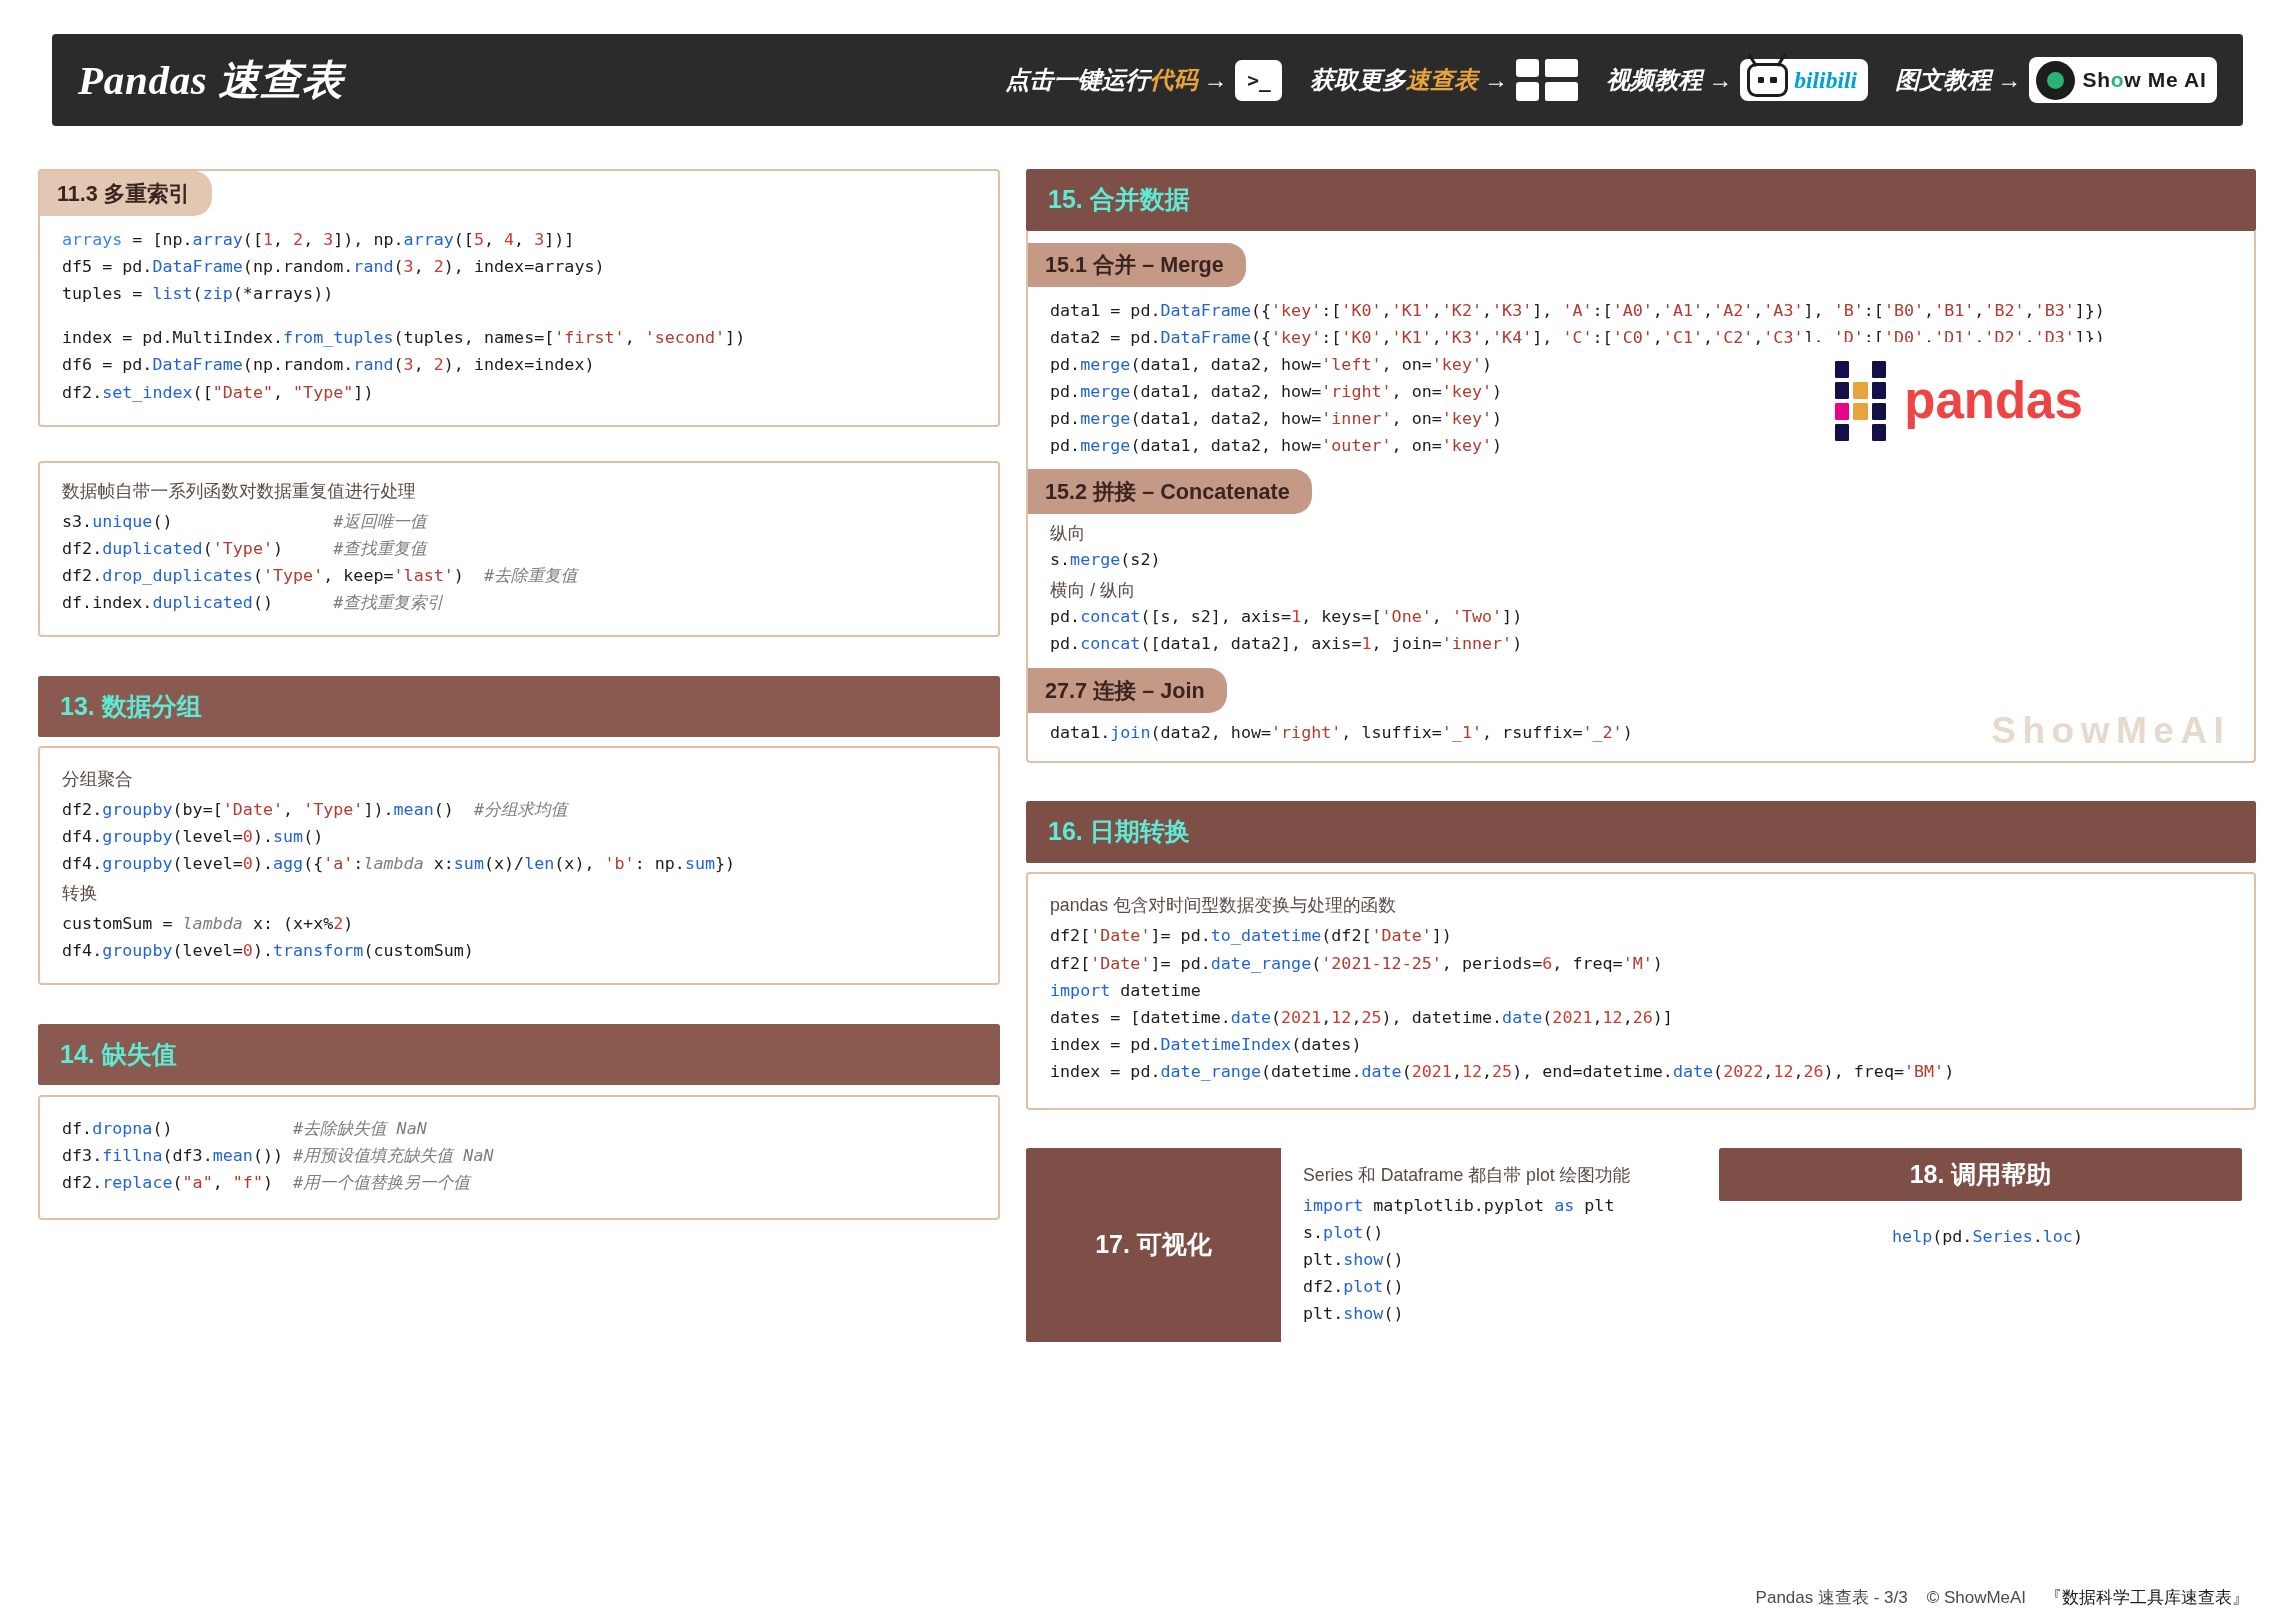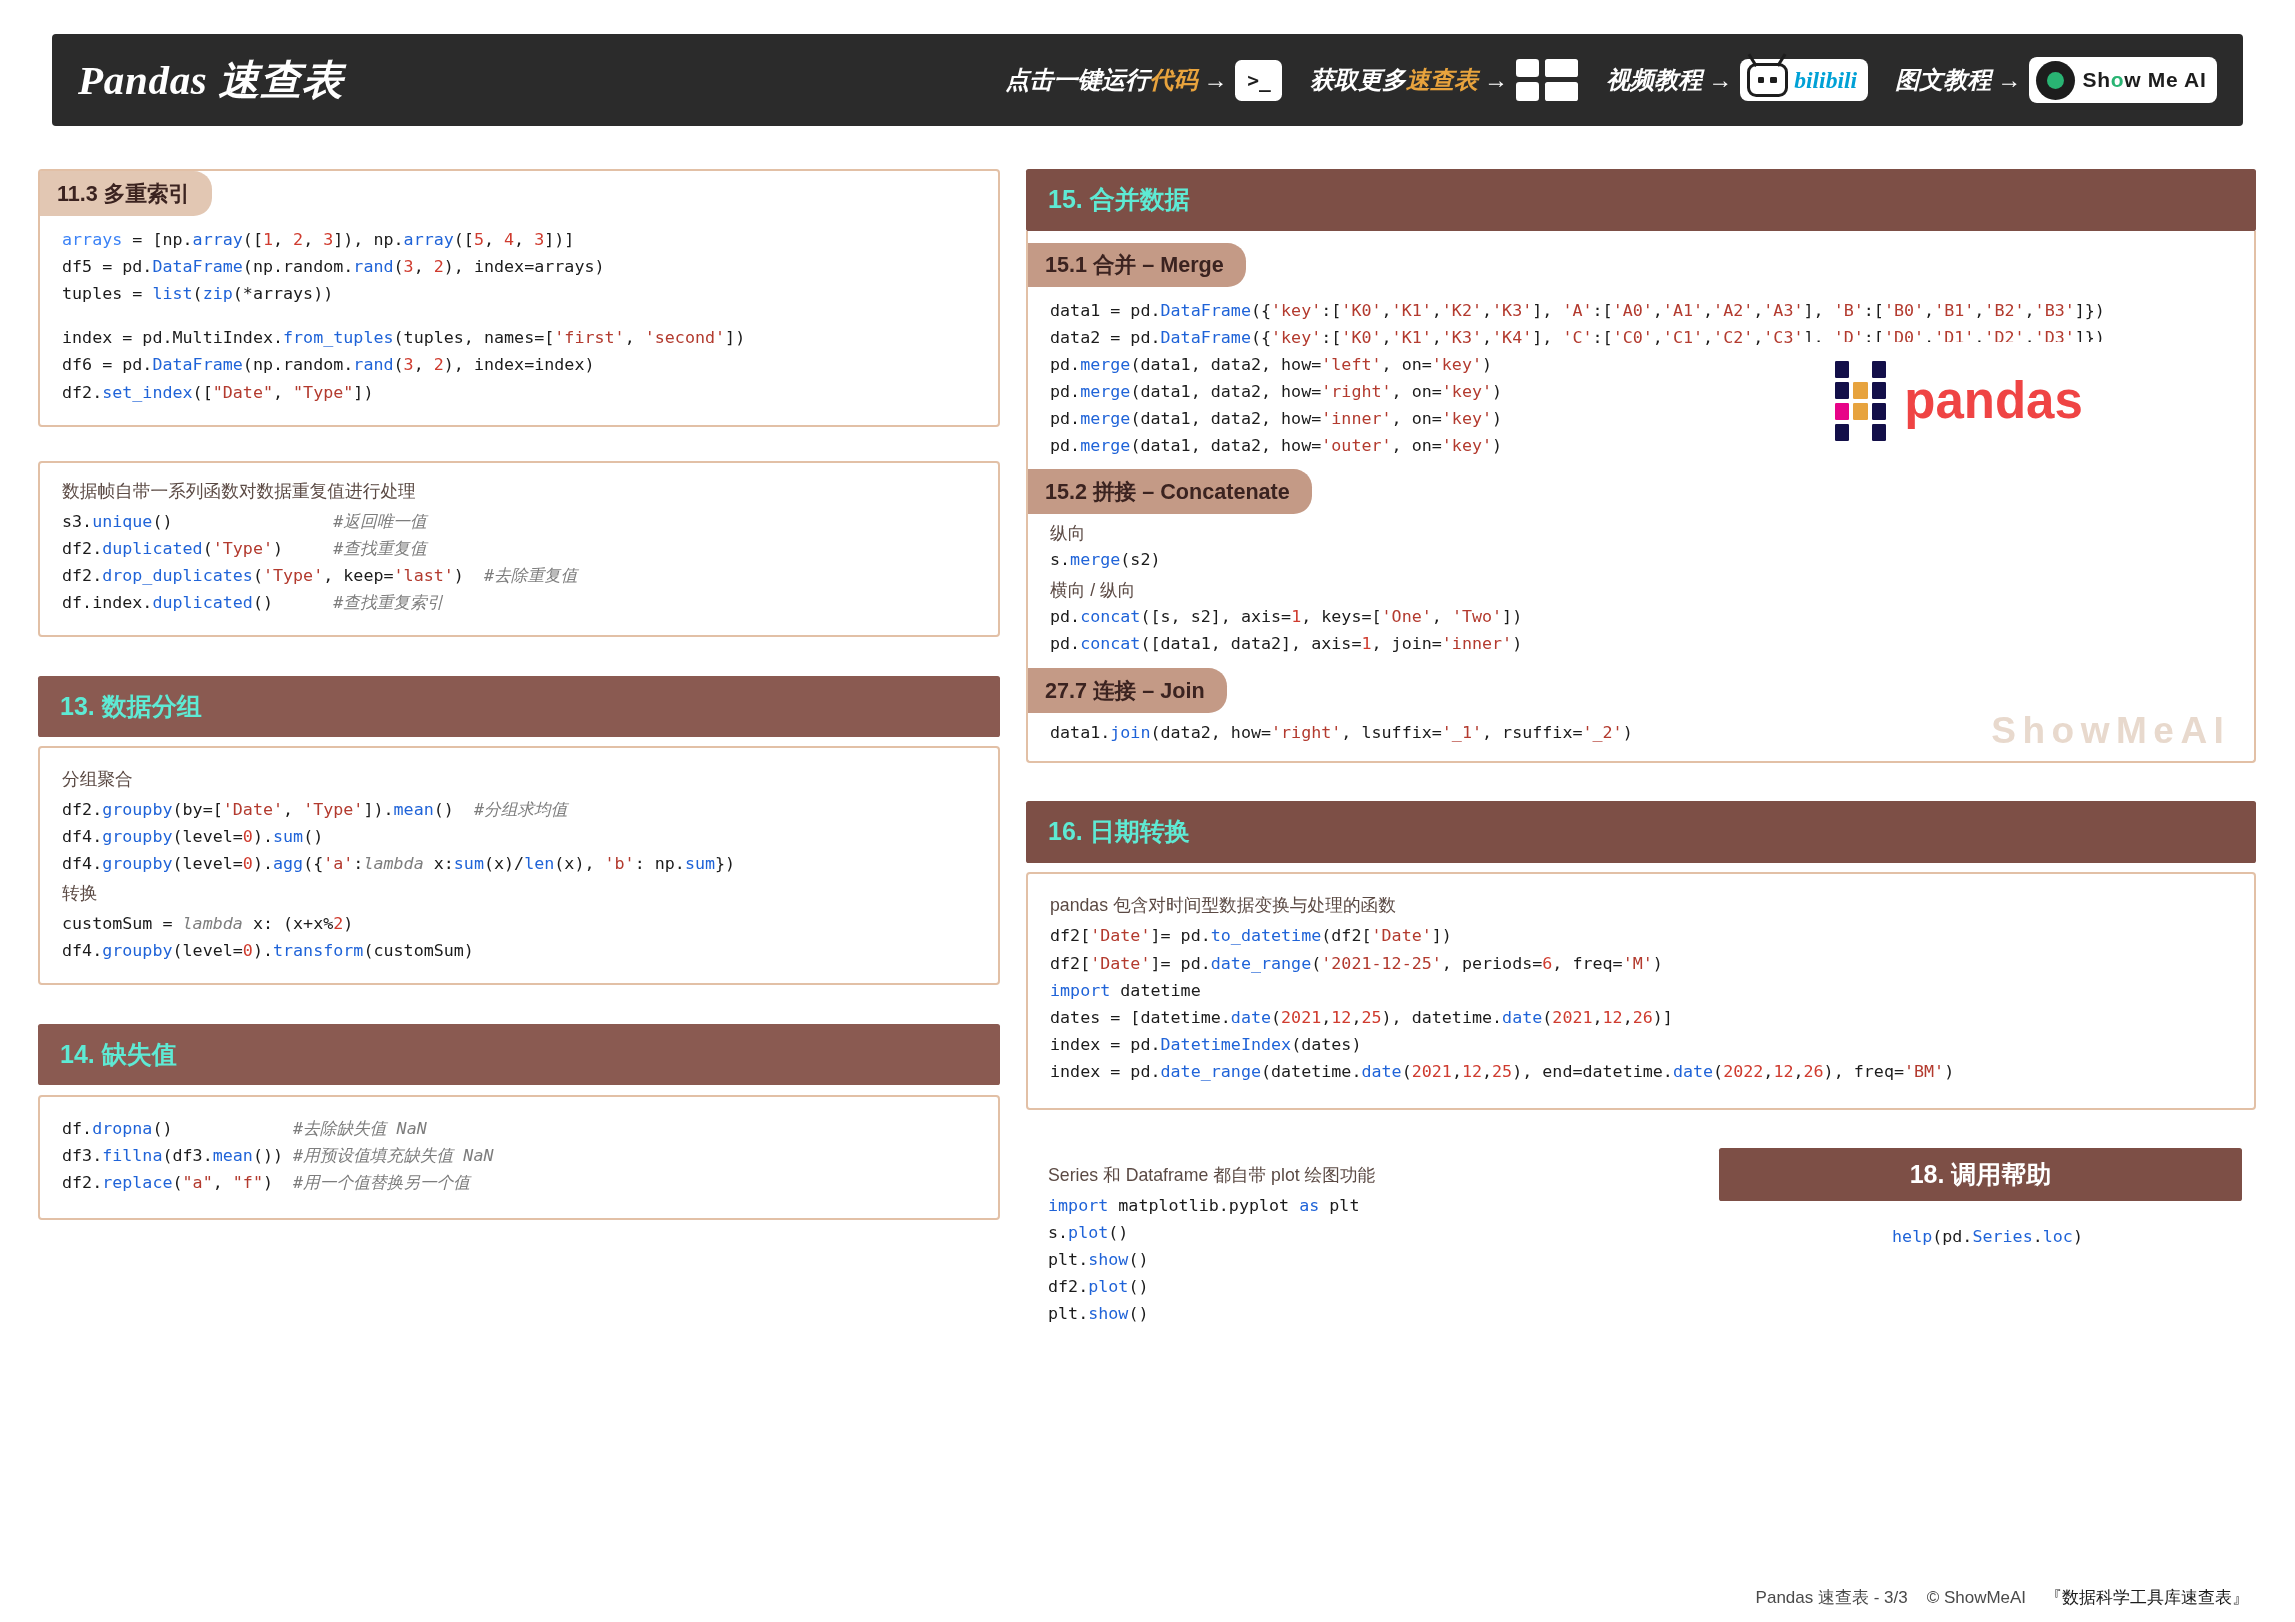--- a/index.html
+++ b/index.html
@@ -384,20 +384,21 @@
         <div class="code">df2[<span class="str">'Date'</span>]= pd.<span class="kw">to_datetime</span>(df2[<span class="str">'Date'</span>])</div>
         <div class="code">df2[<span class="str">'Date'</span>]= pd.<span class="kw">date_range</span>(<span class="str">'2021-12-25'</span>, periods=<span class="num">6</span>, freq=<span class="str">'M'</span>)</div>
         <div class="code"><span class="kw">import</span> datetime</div>
         <div class="code">dates = [datetime.<span class="kw">date</span>(<span class="num">2021</span>,<span class="num">12</span>,<span class="num">25</span>), datetime.<span class="kw">date</span>(<span class="num">2021</span>,<span class="num">12</span>,<span class="num">26</span>)]</div>
         <div class="code">index = pd.<span class="kw">DatetimeIndex</span>(dates)</div>
         <div class="code">index = pd.<span class="kw">date_range</span>(datetime.<span class="kw">date</span>(<span class="num">2021</span>,<span class="num">12</span>,<span class="num">25</span>), end=datetime.<span class="kw">date</span>(<span class="num">2022</span>,<span class="num">12</span>,<span class="num">26</span>), freq=<span class="str">'BM'</span>)</div>
       </div>
     </div>
 
     <div class="bottom-row" style="margin-top: 38px;">
+      <div class="viz-label">17. 可视化</div>
       <div class="viz-body">
         <div class="note-zh">Series 和 Dataframe 都自带 plot 绘图功能</div>
         <div class="code"><span class="kw">import</span> matplotlib.pyplot <span class="kw">as</span> plt</div>
         <div class="code">s.<span class="kw">plot</span>()</div>
         <div class="code">plt.<span class="kw">show</span>()</div>
         <div class="code">df2.<span class="kw">plot</span>()</div>
         <div class="code">plt.<span class="kw">show</span>()</div>
       </div>
       <div style="width:550px; padding-left:13px;">
         <div class="help-block">18. 调用帮助</div>

